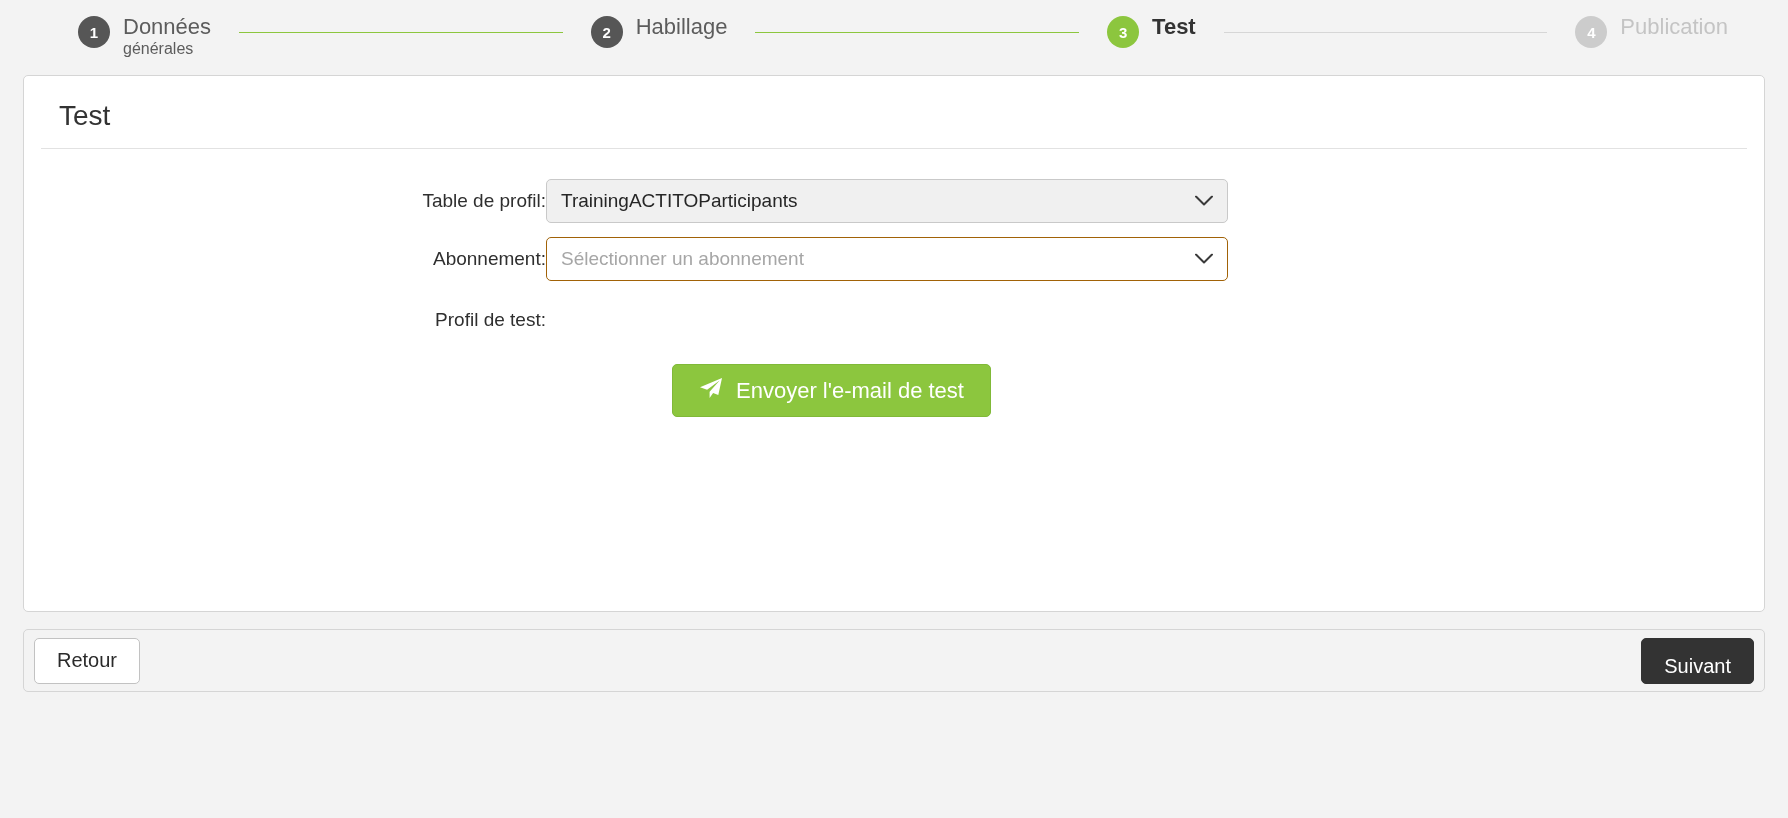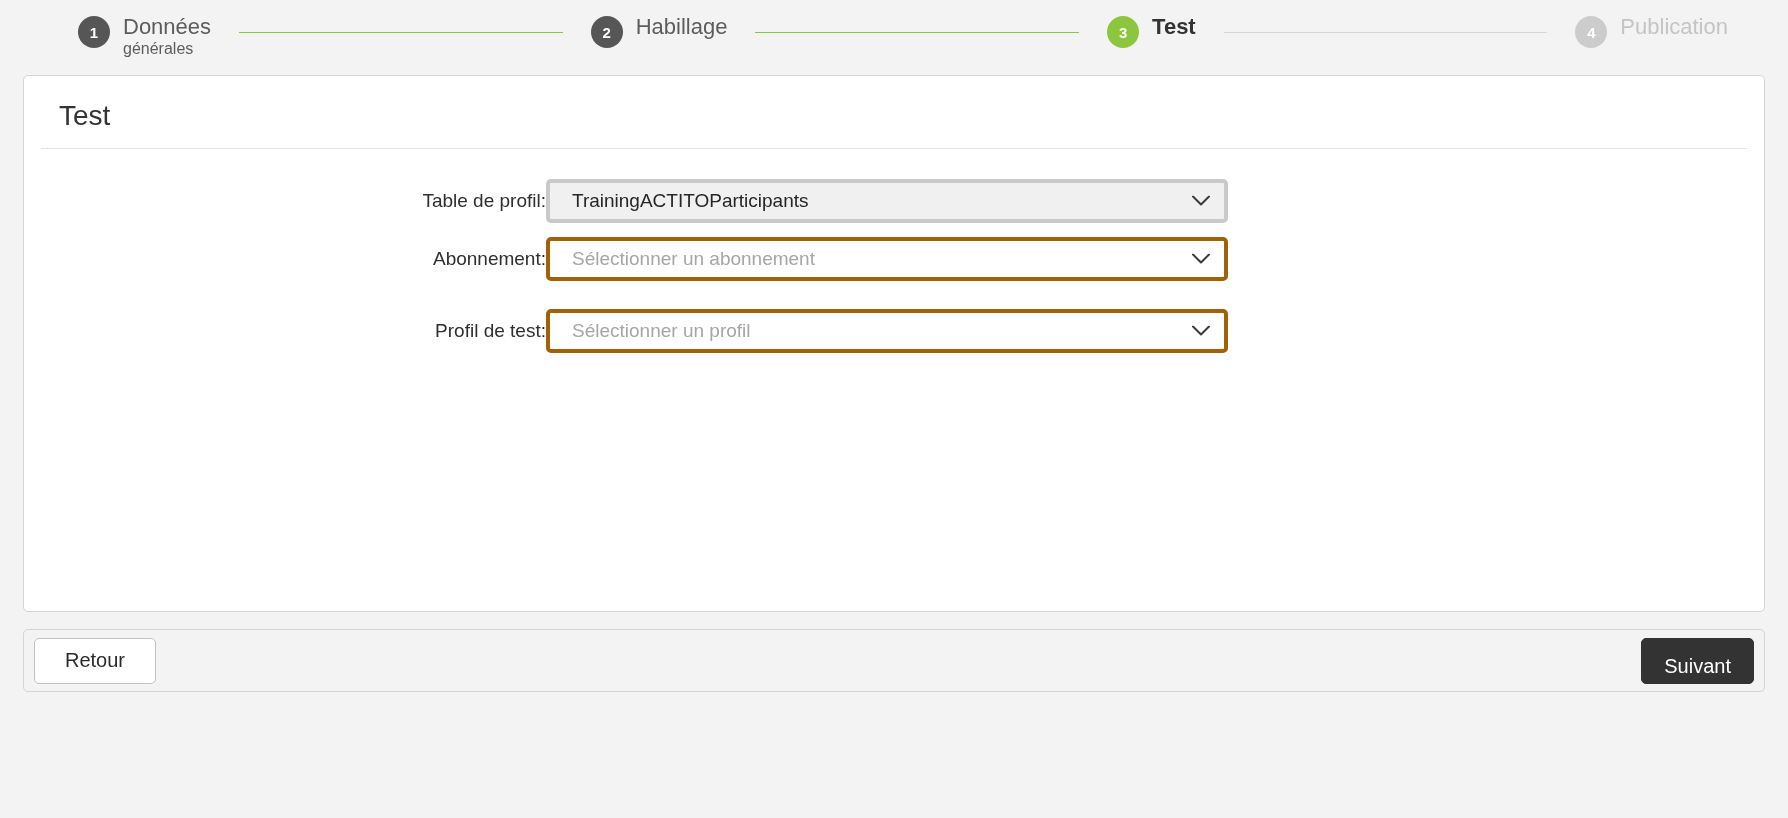--- a/index.html
+++ b/index.html
@@ -106,26 +106,26 @@
   .form-label {
     width: 522px;
     text-align: right;
     font-size: 19px;
     color: #2f2f2f;
     white-space: nowrap;
   }
   .control {
     width: 682px;
     height: 44px;
-    border: 4px solid #a16207;
+    border: 1px solid #a16207;
     border-radius: 5px;
     background: #ffffff;
     display: flex;
     align-items: center;
-    padding: 0 14px 0 22px;
+    padding: 0 14px 0 14px;
     position: relative;
   }
   .control.disabled {
     background: #f0f0f0;
     border-color: #c9c9c9;
   }
   .control .value {
     font-size: 19px;
     color: #262626;
     white-space: nowrap;
@@ -196,21 +196,21 @@
     padding: 0 10px;
   }
   .btn-back {
     background: #ffffff;
     border: 1px solid #c2c2c2;
     border-radius: 5px;
     font-size: 20px;
     font-family: "Liberation Sans", sans-serif;
     color: #2b2b2b;
     height: 46px;
-    padding: 0 30px;
+    padding: 0 22px;
     cursor: pointer;
   }
   .btn-next {
     background: #333333;
     border: 1px solid #333333;
     border-radius: 5px;
     font-size: 20px;
     font-family: "Liberation Sans", sans-serif;
     color: #ffffff;
     height: 46px;
@@ -290,31 +290,34 @@
           </svg>
         </span>
       </div>
     </div>
 
     <div class="form-row">
     </div>
 
     <div class="form-row">
       <div class="form-label">Profil de test:</div>
-      <div class="control">
-        <span class="placeholder">Sélectionner un profil</span>
-        <span class="chevron">
-          <svg width="18" height="11" viewBox="0 0 18 11" fill="none" xmlns="http://www.w3.org/2000/svg">
-            <path d="M1 1 L9 9 L17 1" stroke="#3a3a3a" stroke-width="2" stroke-linecap="round" stroke-linejoin="round"></path>
+    </div>
+
+
+    <div class="submit-row">
+      <div class="submit-spacer"></div>
+      <button class="send-button">
+        <span class="plane">
+          <svg width="24" height="22" viewBox="0 0 24 22" xmlns="http://www.w3.org/2000/svg">
+            <path d="M23 1 L1 10.2 L8.1 12.8 L20.6 3.6 L10.6 14.8 L10.6 21 L14.1 16.1 L19.3 18.1 Z" fill="#ffffff"></path>
           </svg>
         </span>
-      </div>
-    </div>
-
-
+        <span>Envoyer l'e-mail de test</span>
+      </button>
+    </div>
 
   </div>
 </div>
 
 <div class="footer">
   <button class="btn-back">Retour</button>
   <button class="btn-next">Suivant</button>
 </div>
 
 </body></html>

